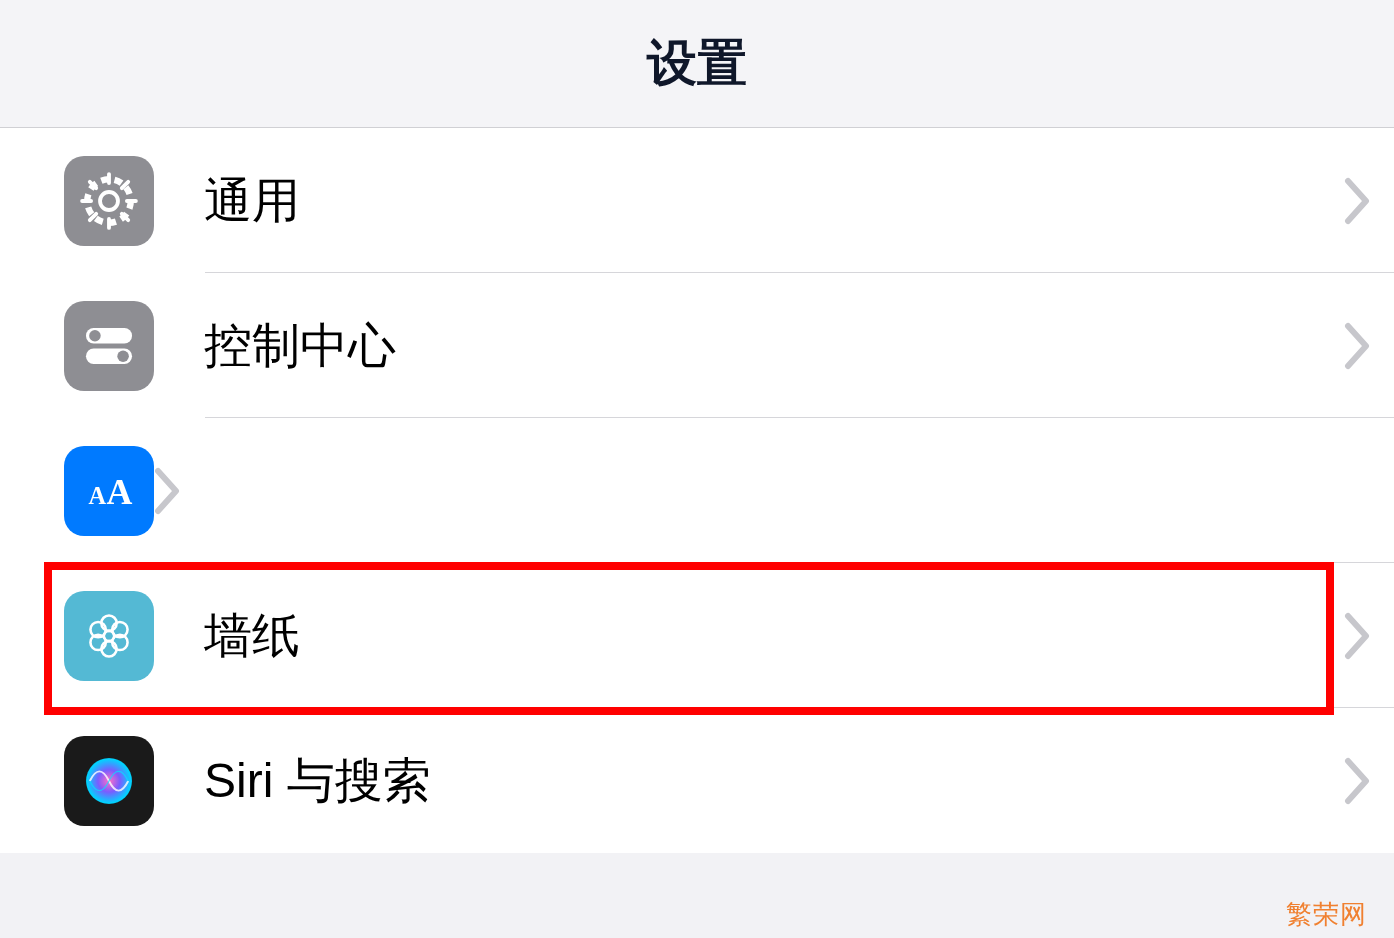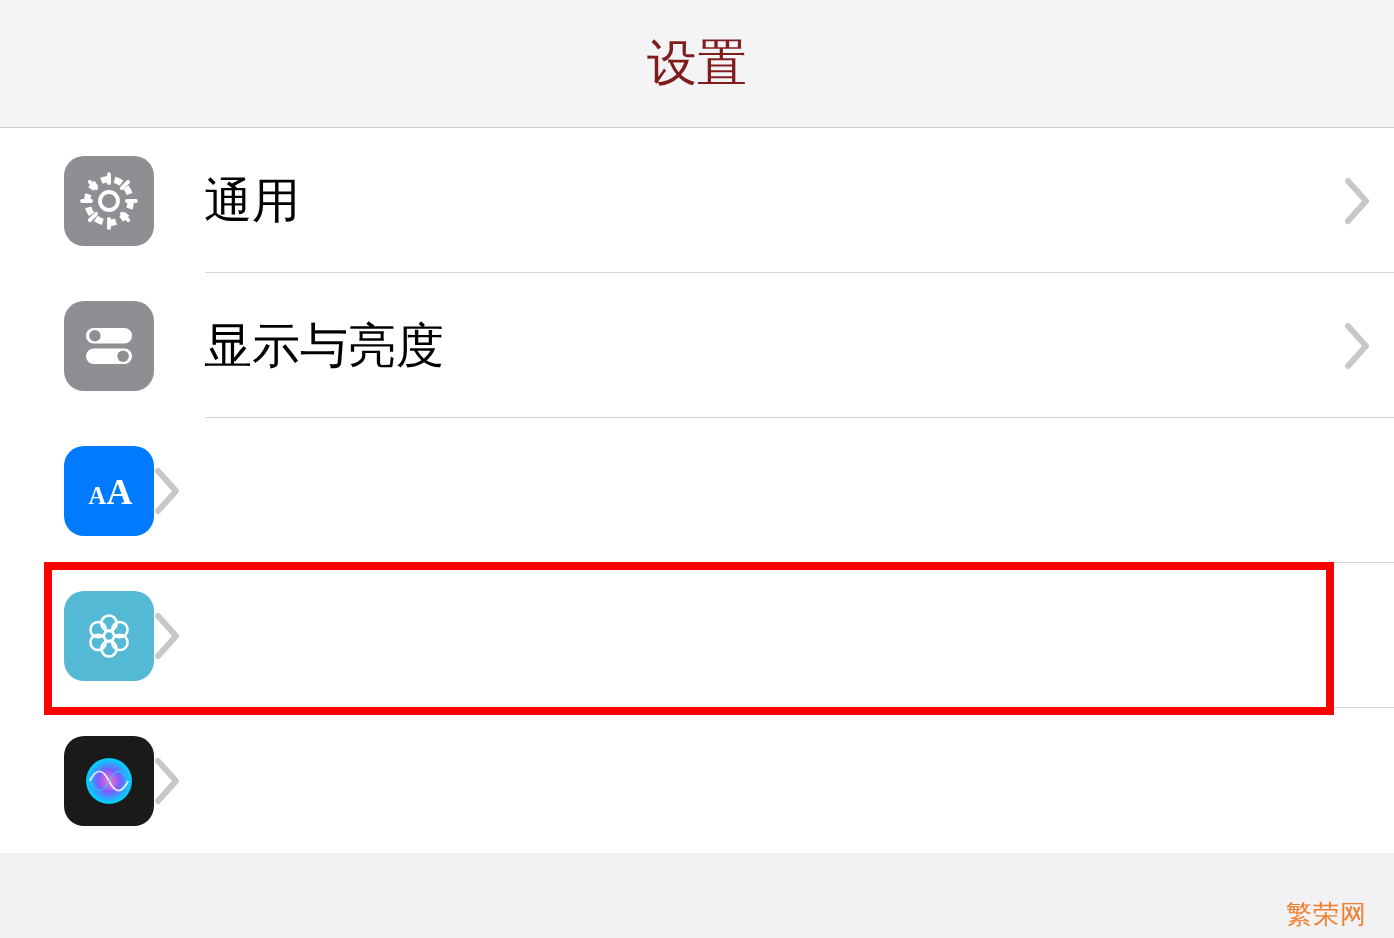--- a/index.html
+++ b/index.html
@@ -18,22 +18,22 @@
     .header {
       height: 128px;
       background: #f4f4f7;
       display: flex;
       align-items: center;
       justify-content: center;
       border-bottom: 1px solid #d0d0d4;
     }
     .header-title {
       font-size: 50px;
-      font-weight: 400;
-      color: #7f1d1d;
+      font-weight: 700;
+      color: #0f172a;
     }
     .list {
       background: #fff;
       margin-top: 0;
     }
     .row {
       display: flex;
       align-items: center;
       height: 145px;
       padding-left: 64px;
@@ -121,21 +121,21 @@
 
   <div class="row">
     <div class="icon-box bg-control">
       <svg viewBox="0 0 100 100" width="64" height="64">
         <rect x="14" y="22" width="72" height="24" rx="12" fill="#fff"></rect>
         <circle cx="28" cy="34" r="9" fill="#8e8e93"></circle>
         <rect x="14" y="54" width="72" height="24" rx="12" fill="#fff"></rect>
         <circle cx="72" cy="66" r="9" fill="#8e8e93"></circle>
       </svg>
     </div>
-    <div class="label">显示与亮度</div>
+    <div class="label">控制中心</div>
     <svg class="chevron" viewBox="0 0 30 48">
       <path d="M4 4 L22 24 L4 44" fill="none" stroke="#c7c7cc" stroke-width="6" stroke-linecap="round" stroke-linejoin="round"></path>
     </svg>
     <div class="row-divider"></div>
   </div>
 
   <div class="row">
     <div class="icon-box bg-display">
       <svg viewBox="0 0 100 100" width="64" height="64">
         <text x="18" y="70" font-size="38" font-weight="600" fill="#fff" font-family="-apple-system">A</text>
@@ -155,20 +155,21 @@
           <circle cx="50" cy="50" r="8"></circle>
           <circle cx="50" cy="30" r="12"></circle>
           <circle cx="67" cy="40" r="12"></circle>
           <circle cx="67" cy="60" r="12"></circle>
           <circle cx="50" cy="70" r="12"></circle>
           <circle cx="33" cy="60" r="12"></circle>
           <circle cx="33" cy="40" r="12"></circle>
         </g>
       </svg>
     </div>
+    <div class="label">墙纸</div>
     <svg class="chevron" viewBox="0 0 30 48">
       <path d="M4 4 L22 24 L4 44" fill="none" stroke="#c7c7cc" stroke-width="6" stroke-linecap="round" stroke-linejoin="round"></path>
     </svg>
     <div class="row-divider"></div>
   </div>
 
   <div class="row">
     <div class="icon-box bg-siri">
       <svg viewBox="0 0 100 100" width="64" height="64">
         <defs>
@@ -177,20 +178,21 @@
             <stop offset="40%" stop-color="#7a5cff"></stop>
             <stop offset="80%" stop-color="#00d4ff"></stop>
             <stop offset="100%" stop-color="#0a0a0a"></stop>
           </radialGradient>
         </defs>
         <circle cx="50" cy="50" r="36" fill="url(#sg)"></circle>
         <path d="M20 50 Q35 20 50 50 Q65 80 80 50" fill="none" stroke="#fff" stroke-width="3" opacity="0.8"></path>
         <path d="M20 50 Q35 80 50 50 Q65 20 80 50" fill="none" stroke="#00e5ff" stroke-width="2" opacity="0.7"></path>
       </svg>
     </div>
+    <div class="label">Siri 与搜索</div>
     <svg class="chevron" viewBox="0 0 30 48">
       <path d="M4 4 L22 24 L4 44" fill="none" stroke="#c7c7cc" stroke-width="6" stroke-linecap="round" stroke-linejoin="round"></path>
     </svg>
   </div>
 
 </div>
 
 <div class="highlight-box"></div>
 
 <div class="watermark">繁荣网</div>

